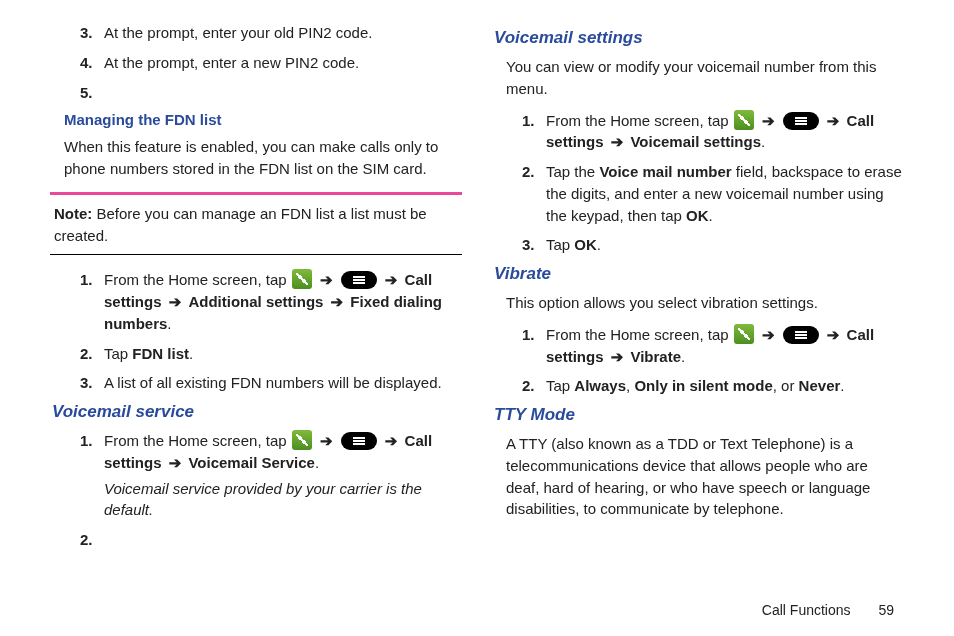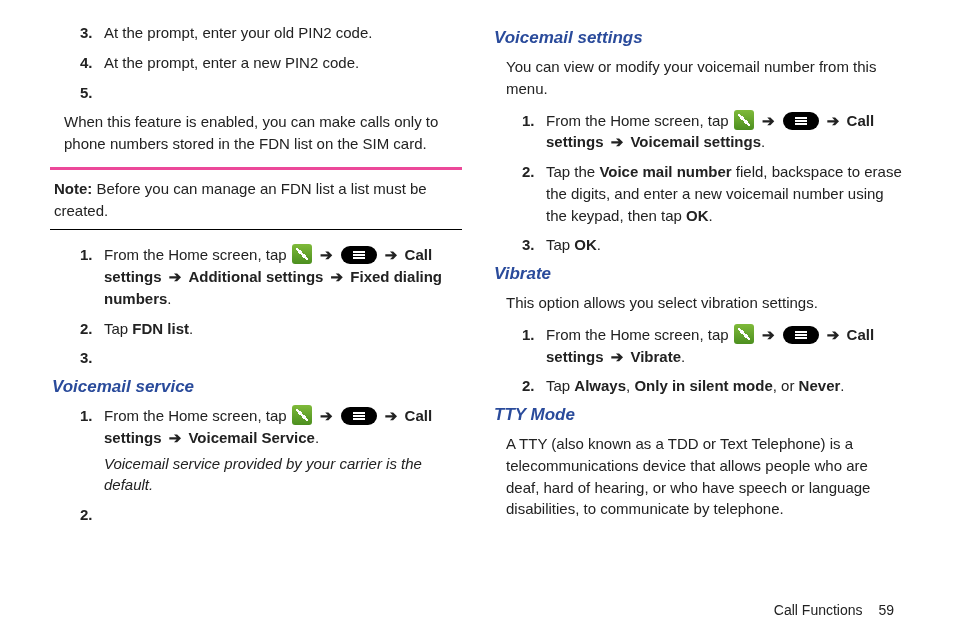--- a/index.html
+++ b/index.html
@@ -116,41 +116,42 @@
     margin-bottom:8px;
     line-height:1.45;
     font-style:italic;
   }
   .footer {
     position: absolute;
     right: 60px;
     bottom: 18px;
     font-size: 14px;
   }
-  .footer .pg { margin-left: 12px; text-align: center; }
+  .footer .pg { margin-left: 24px; text-align: center; }
 </style>
 </head>
 <body>
 
 <div class="page">
 
   <div class="col">
 
     <div class="ol-item">
       <span class="ol-num">3.</span>
       <span class="ol-body">At the prompt, enter your old PIN2 code.</span>
     </div>
     <div class="ol-item">
       <span class="ol-num">4.</span>
       <span class="ol-body">At the prompt, enter a new PIN2 code.</span>
     </div>
     <div class="ol-item">
       <span class="ol-num">5.</span>
     </div>
 
+    <div class="h4">Managing the FDN list</div>
     <div class="para">When this feature is enabled, you can make calls only to phone numbers stored in the FDN list on the SIM card.</div>
 
     <div class="note-box">
       <span class="note-label">Note:</span><span> Before you can manage an FDN list a list must be created.</span>
     </div>
 
     <div class="ol-item">
       <span class="ol-num">1.</span>
       <span class="ol-body">
         <span>From the Home screen, tap </span><span class="icon-phone"></span>
@@ -163,20 +164,21 @@
       </span>
     </div>
     <div class="ol-item">
       <span class="ol-num">2.</span>
       <span class="ol-body">
         <span>Tap </span><span class="strong">FDN list</span>.
       </span>
     </div>
     <div class="ol-item">
       <span class="ol-num">3.</span>
+      <span class="ol-body">A list of all existing FDN numbers will be displayed.</span>
     </div>
 
     <div class="h3">Voicemail service</div>
 
     <div class="ol-item">
       <span class="ol-num">1.</span>
       <span class="ol-body">
         <span>From the Home screen, tap </span><span class="icon-phone"></span>
         <span class="arrow">➔</span>
         <span class="icon-menu"></span>

